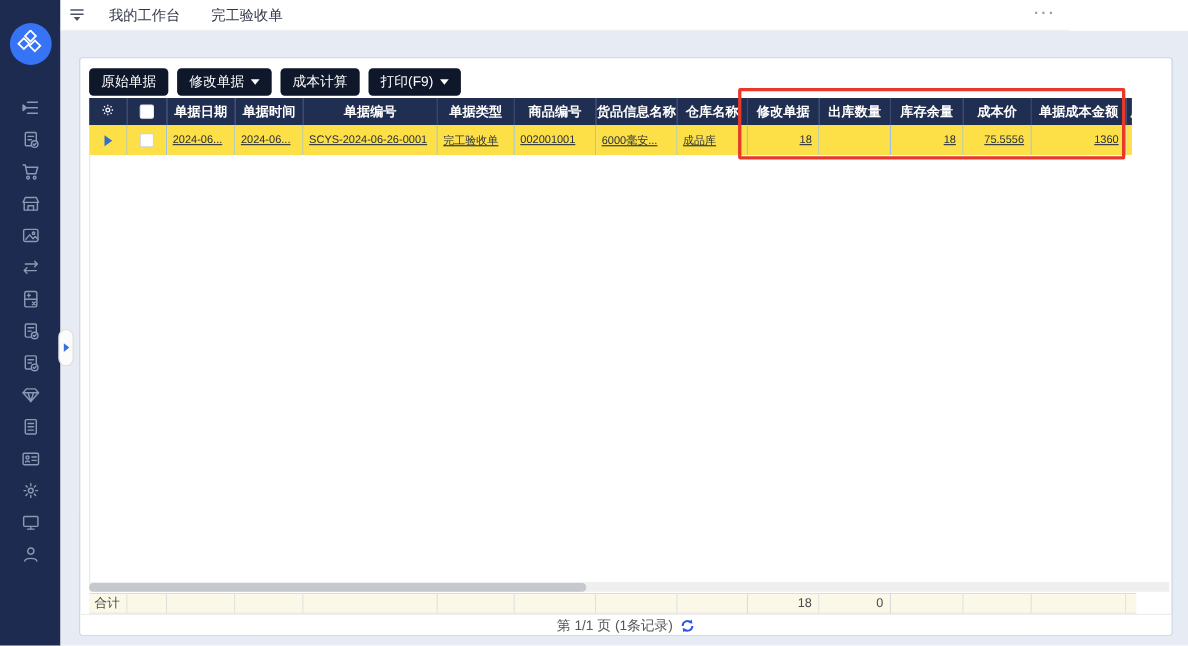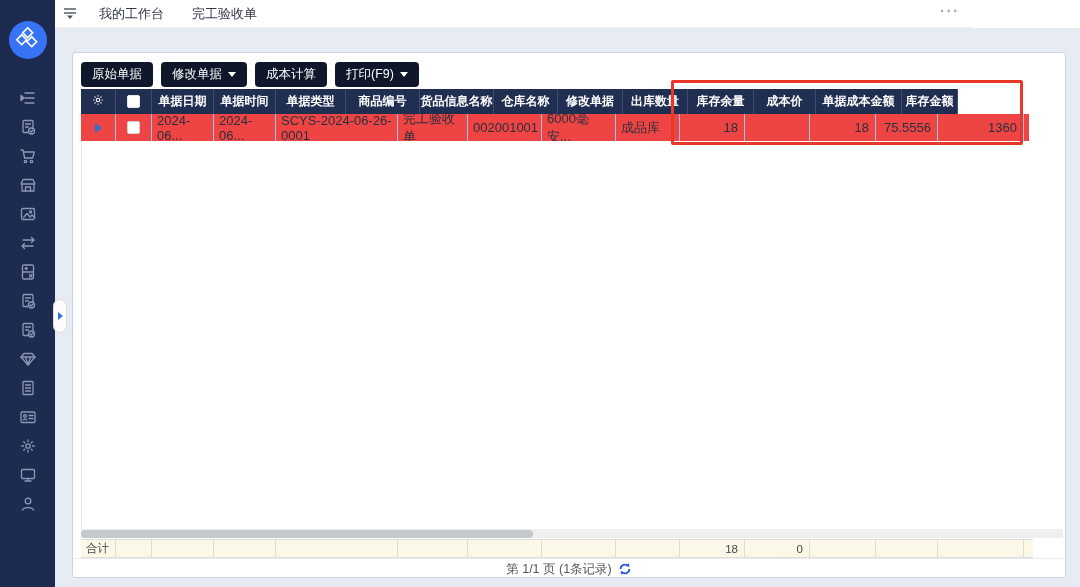--- a/index.html
+++ b/index.html
@@ -47,22 +47,22 @@
     font-family:inherit; }
   .btn .caret { width:0; height:0; border-left:4px solid transparent; border-right:4px solid transparent;
     border-top:5px solid #fff; }
 
   
   .table-wrap { position:absolute; left:8px; top:36px; width:948px; overflow:hidden; }
   .trow { display:flex; width:1023px; }
   .thead .cell { background:#202e52; color:#fff; font-size:12px; font-weight:bold;
     height:25px; display:flex; align-items:center; justify-content:center;
     border-right:1px solid #3d4b73; cursor:pointer; }
-  .tbody .cell { background:#ef4444; color:#27303c; font-size:13px; height:27px;
-    display:flex; align-items:center; border-right:1px solid #99c4e6; cursor:pointer; }
+  .tbody .cell { background:#fde047; color:#27303c; font-size:10px; height:27px;
+    display:flex; align-items:center; border-right:1px solid #99c4e6; cursor:pointer;text-decoration:underline; }
   .cell.al { justify-content:flex-start; padding:0 5px; }
   .cell.ar { justify-content:flex-end; padding:0 6px; }
   .cell.ac { justify-content:center; }
   .row-arrow { width:0; height:0; border-top:5px solid transparent; border-bottom:5px solid transparent;
     border-left:7px solid #2e6fd0; }
   .cb { width:13px; height:13px; background:#fff; border-radius:2px; border:1px solid #cfd4da; cursor:pointer; }
   .thead .cb { border:1px solid #e8e8e8; }
   .empty-area { position:absolute; left:8px; top:88px; width:982px; height:388px;
     border-left:1px solid #e7e7e7; background:#fff; }
 
@@ -250,20 +250,21 @@
               <span><svg width="14" height="14" viewBox="0 0 18 18" fill="none" stroke="#fff" stroke-width="1.5">
                   <circle cx="9" cy="9" r="2.2"></circle>
                   <path d="M9 2.8v1.7M9 13.5v1.7M2.8 9h1.7M13.5 9h1.7M4.6 4.6l1.2 1.2M12.2 12.2l1.2 1.2M13.4 4.6l-1.2 1.2M5.8 12.2l-1.2 1.2"></path>
                 </svg></span>
             </div>
             <div class="cell ac" style="width: 36px; flex: 0 0 36px;">
               <span class="cb"></span>
             </div>
             <div class="cell ac" style="width: 62px; flex: 0 0 62px;">单据日期</div>
             <div class="cell ac" style="width: 62px; flex: 0 0 62px;">单据时间</div>
+            <div class="cell ac" style="width: 122px; flex: 0 0 122px;">单据编号</div>
             <div class="cell ac" style="width: 70px; flex: 0 0 70px;">单据类型</div>
             <div class="cell ac" style="width: 74px; flex: 0 0 74px;">商品编号</div>
             <div class="cell ac" style="width: 74px; flex: 0 0 74px;">货品信息名称</div>
             <div class="cell ac" style="width: 64px; flex: 0 0 64px;">仓库名称</div>
             <div class="cell ac" style="width: 65px; flex: 0 0 65px;">修改单据</div>
             <div class="cell ac" style="width: 65px; flex: 0 0 65px;">出库数量</div>
             <div class="cell ac" style="width: 66px; flex: 0 0 66px;">库存余量</div>
             <div class="cell ac" style="width: 62px; flex: 0 0 62px;">成本价</div>
             <div class="cell ac" style="width: 86px; flex: 0 0 86px;">单据成本金额</div>
             <div class="cell ac" style="width: 56px; flex: 0 0 56px;">库存金额</div>

